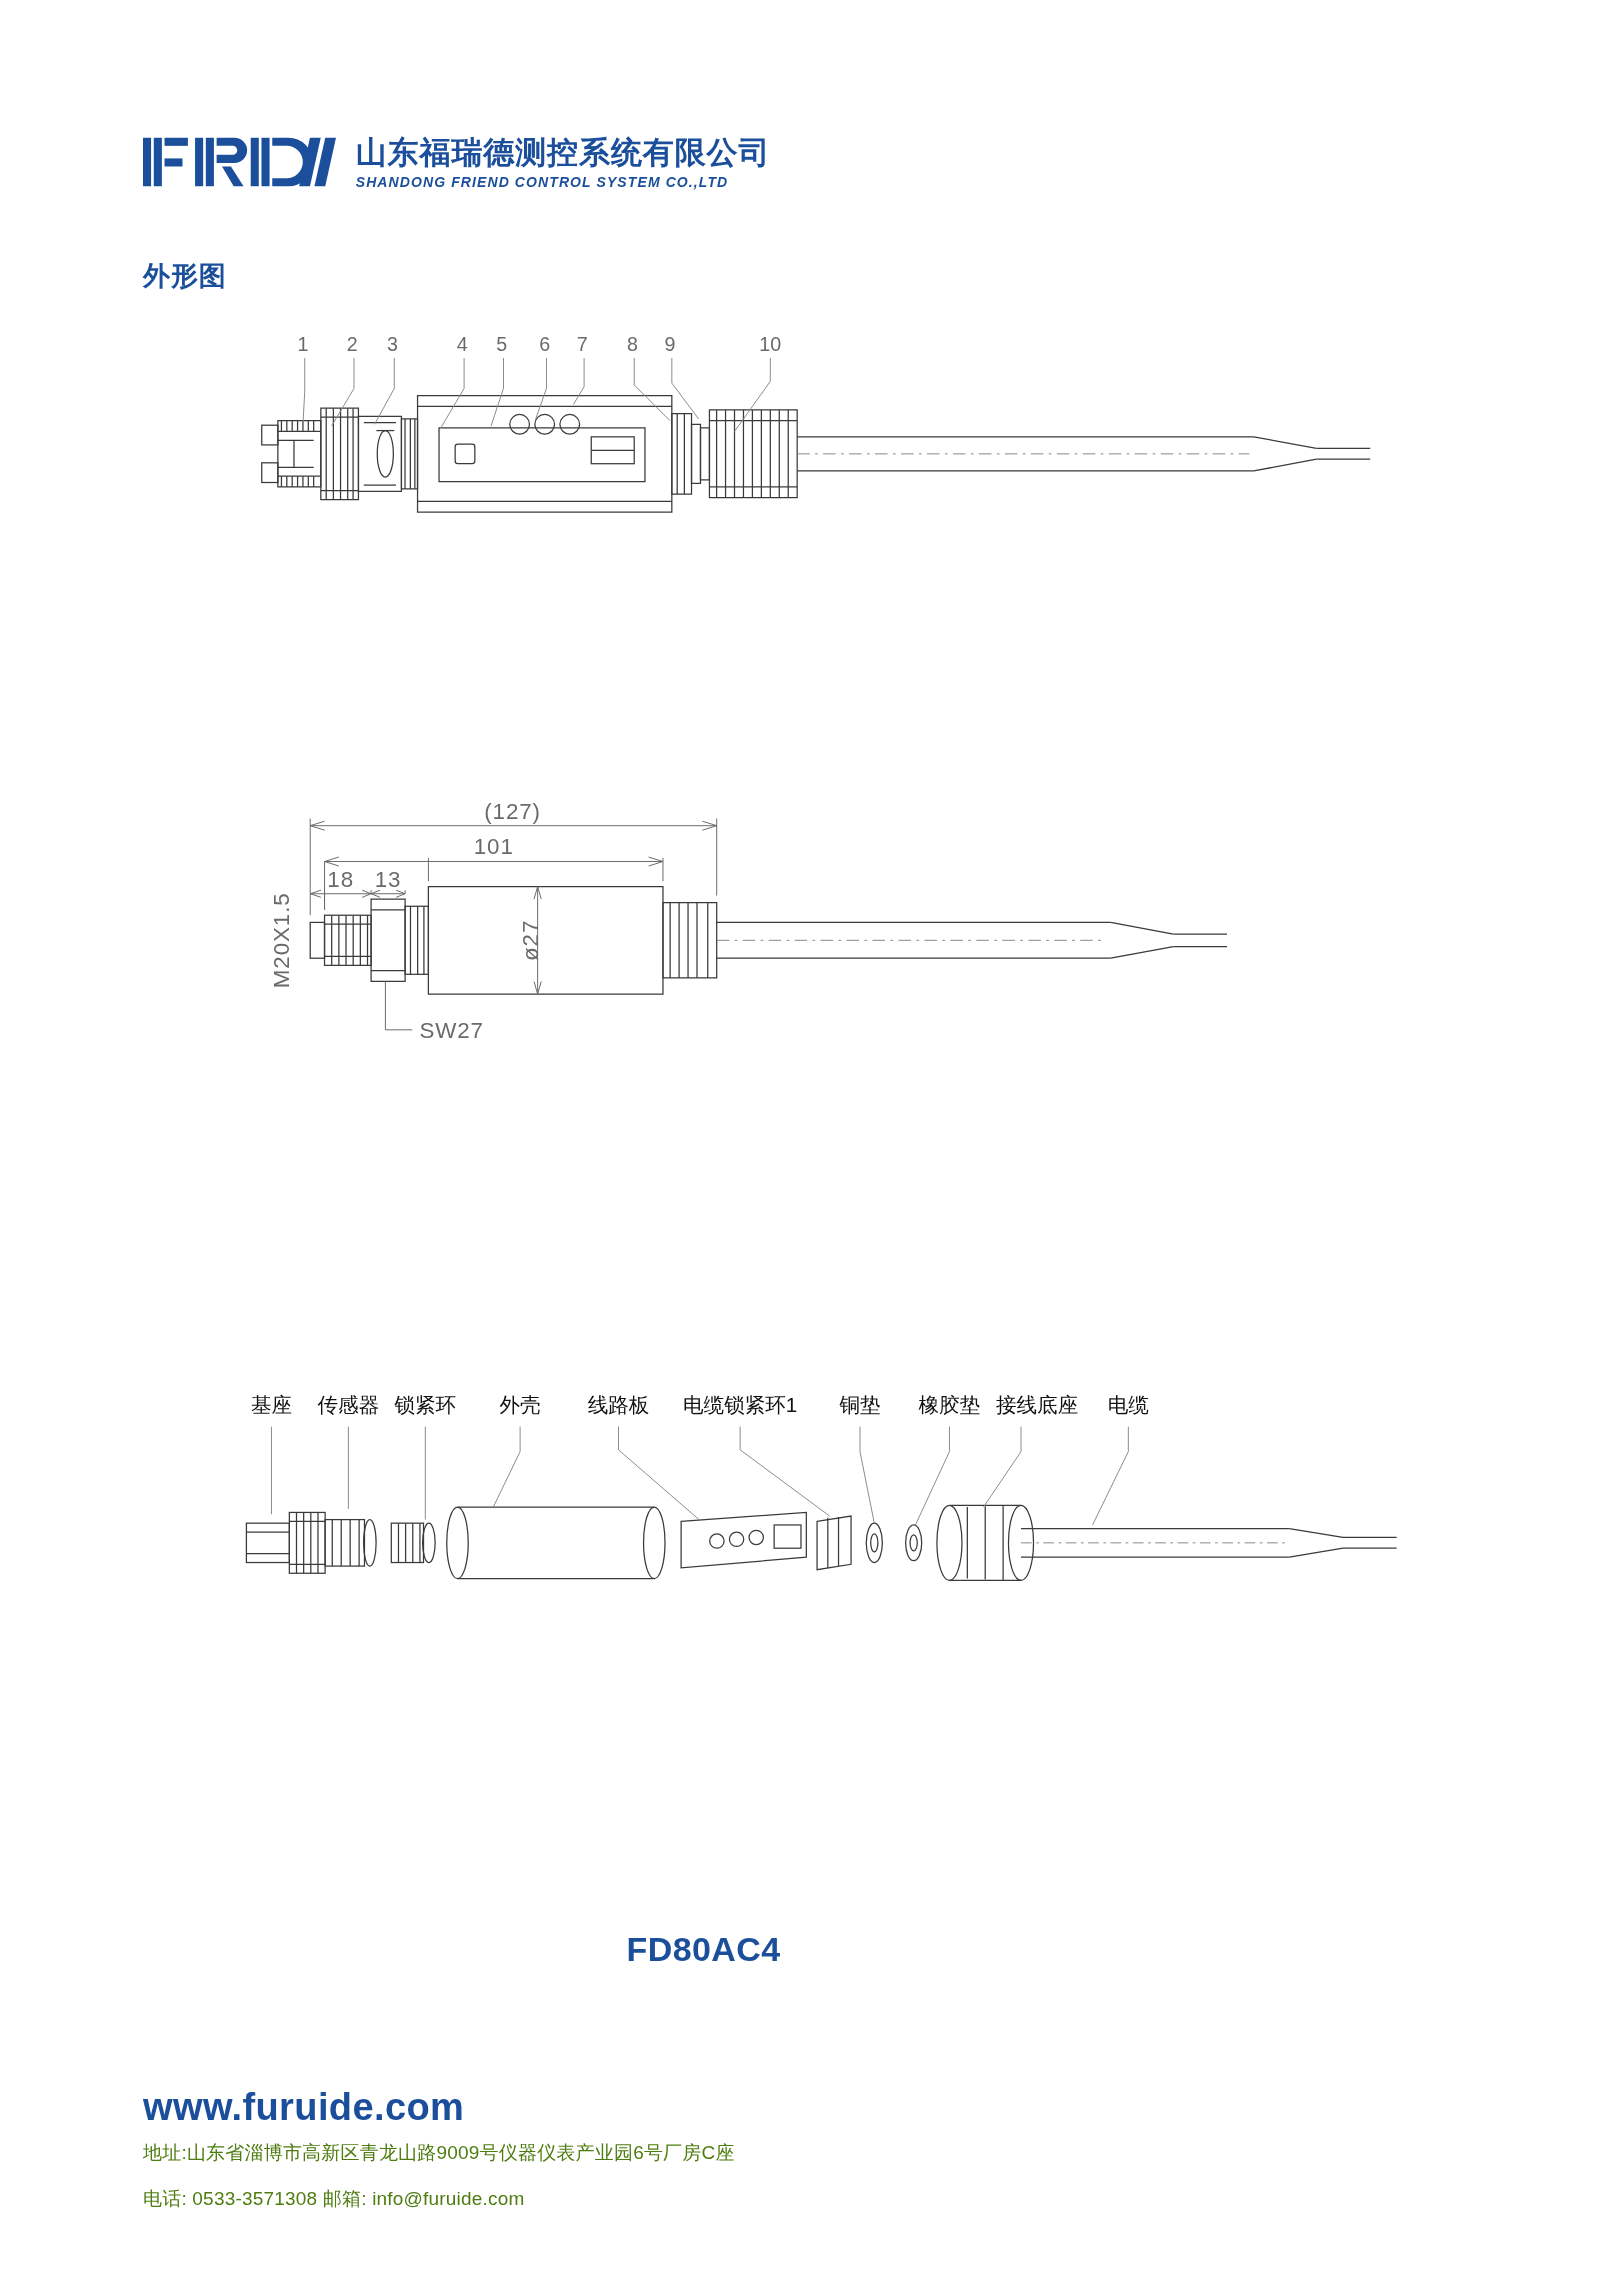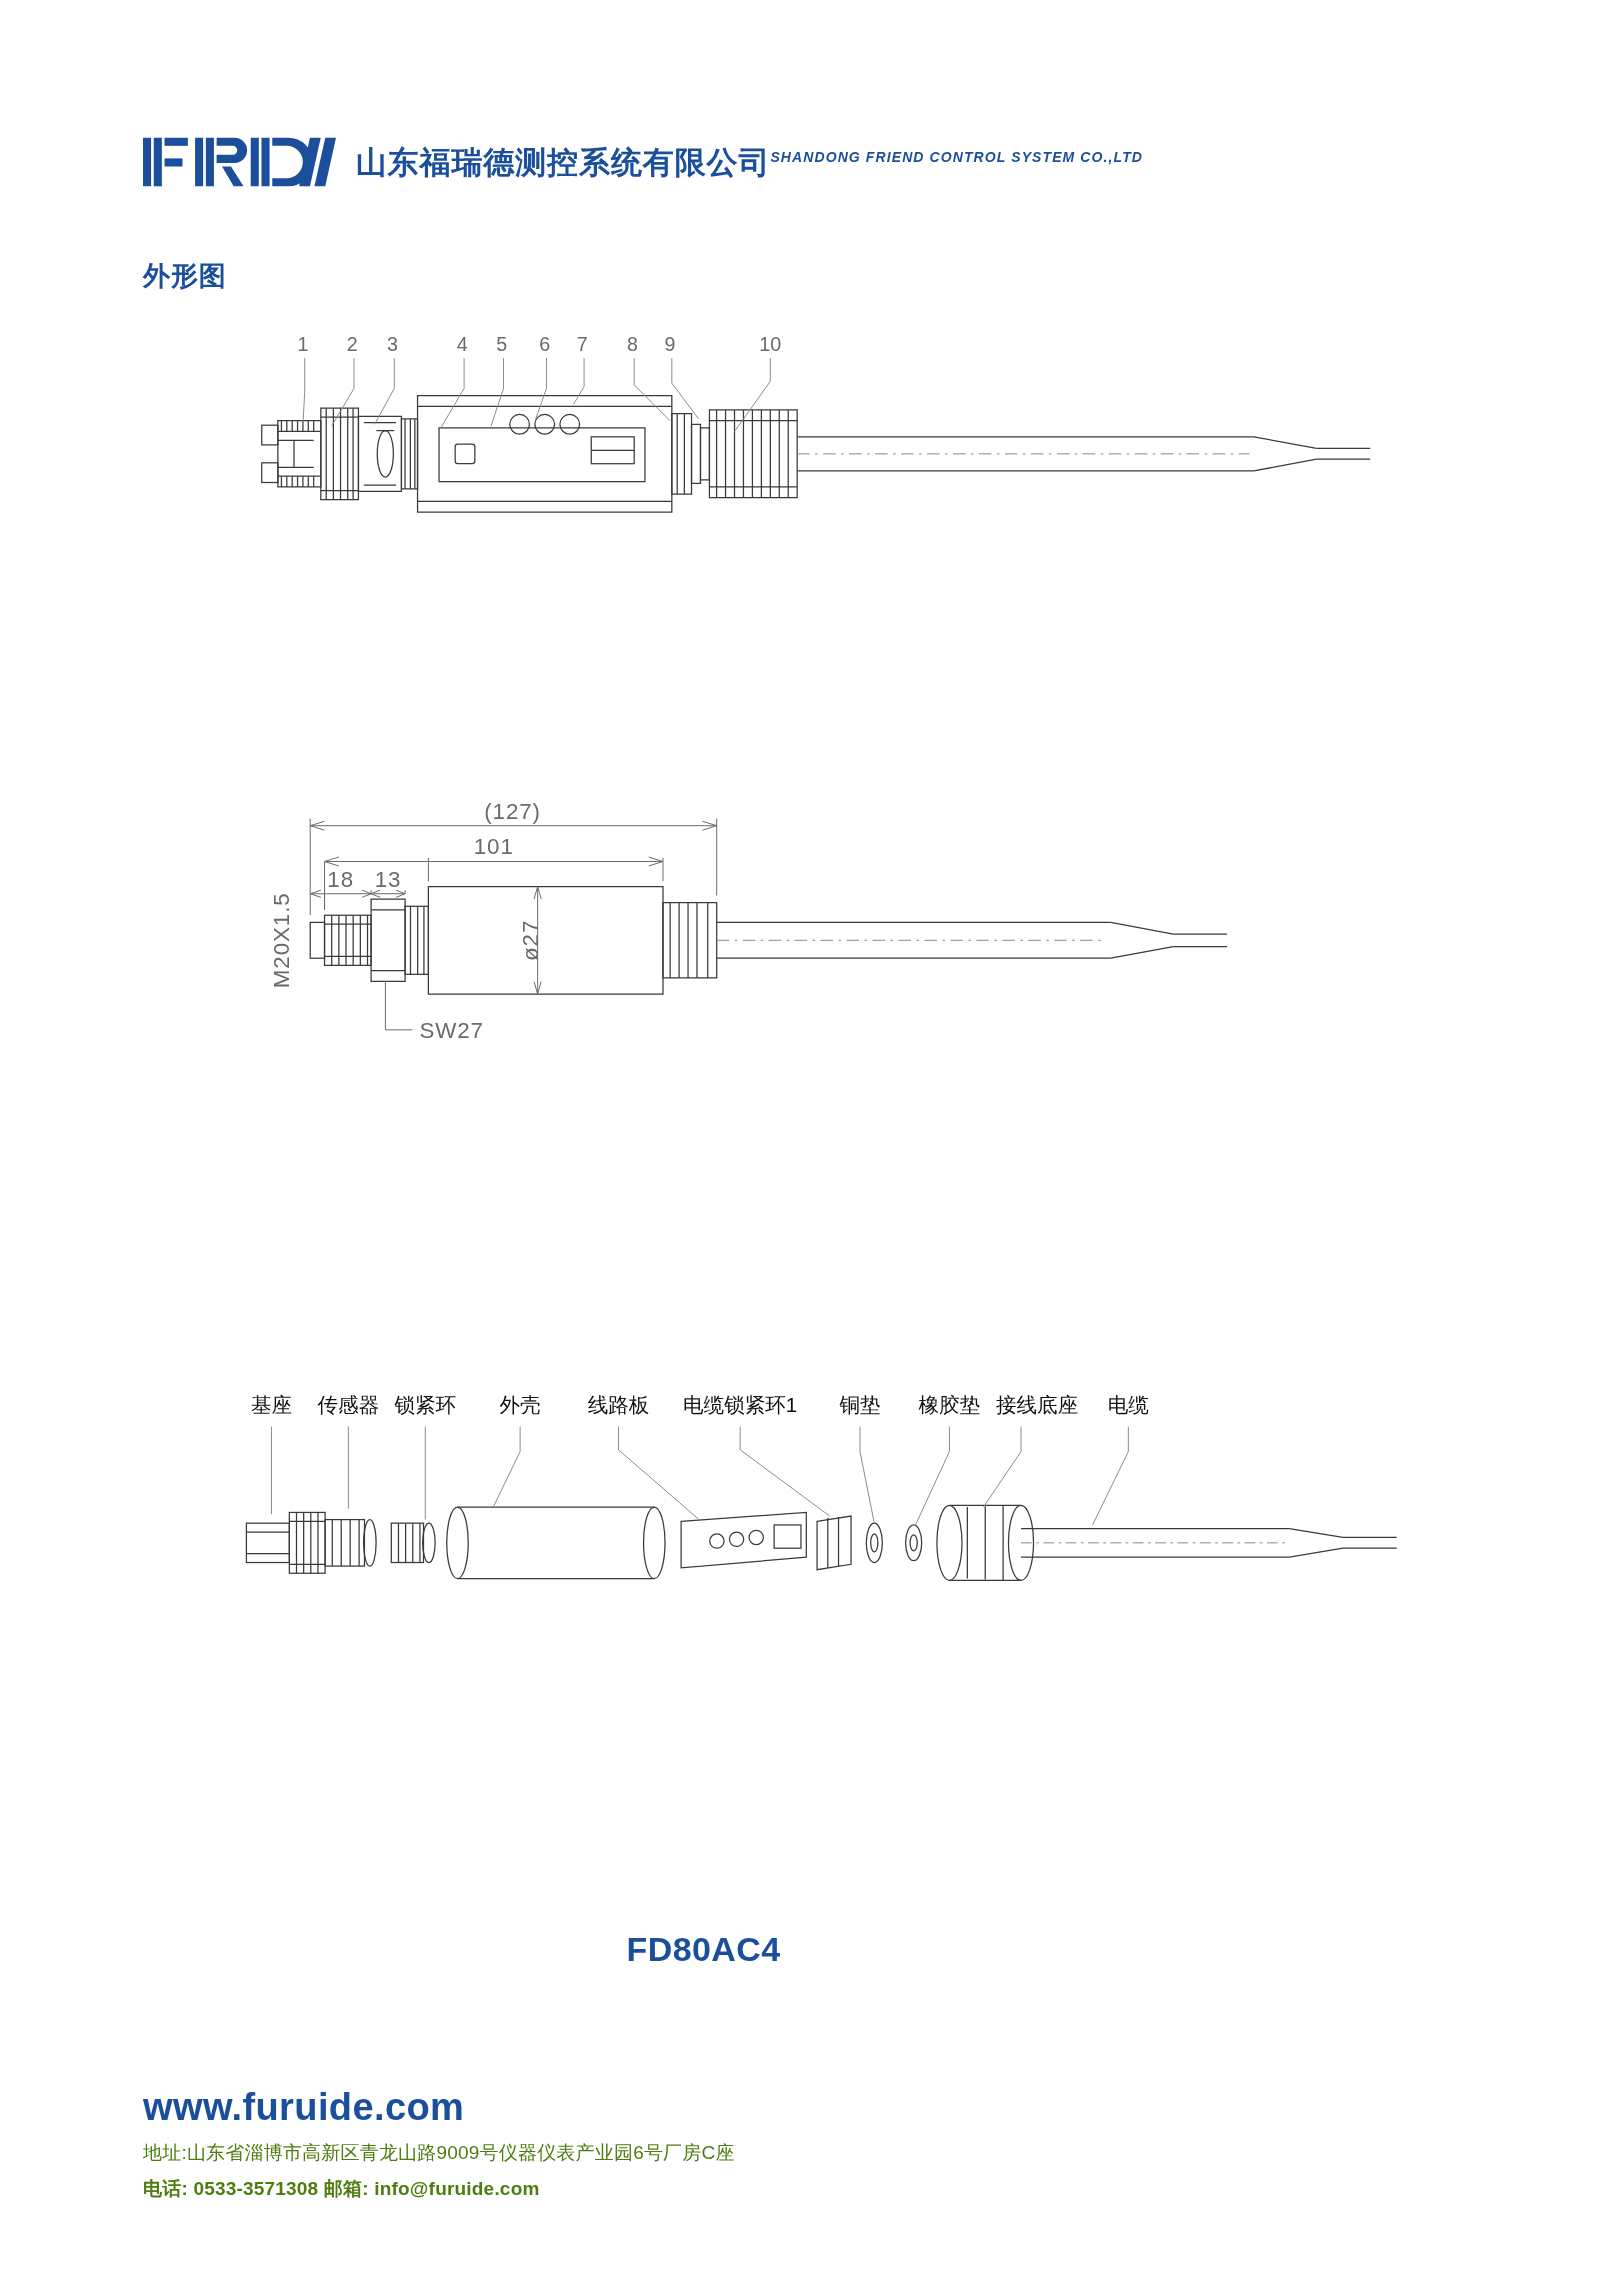--- a/index.html
+++ b/index.html
@@ -30,21 +30,21 @@
   }
   .logo-mark {
     width: 193px;
     height: 56px;
     position: relative;
     margin-right: 19.7px;
   }
   .logo-mark svg { display: block; }
   .logo-text {
     display: flex;
-    flex-direction: row;
+    flex-direction: column;
     justify-content: center;
     padding-top: 1.8px;
   }
   .logo-cn {
     font-size: 31px;
     font-weight: bold;
     color: #1b4f9c;
     letter-spacing: 0.9px;
     line-height: 1.12;
   }
@@ -105,21 +105,21 @@
     letter-spacing: 0.4px;
     line-height: 1.1;
   }
   .footer-line {
     font-size: 19px;
     color: #4d7c0f;
     line-height: 1.55;
     margin-top: 9px;
     letter-spacing: 0.2px;
   }
-  .footer-line.second { margin-top: 7px; font-weight: bold; }
+  .footer-line.second { margin-top: 17px; }
 
   
   .lbl {
     font-family: "Liberation Sans", sans-serif;
     fill: #6a6a6a;
     font-size: 22px;
   }
   .lbl-cn {
     font-family: "Liberation Sans", sans-serif;
     fill: #111111;

